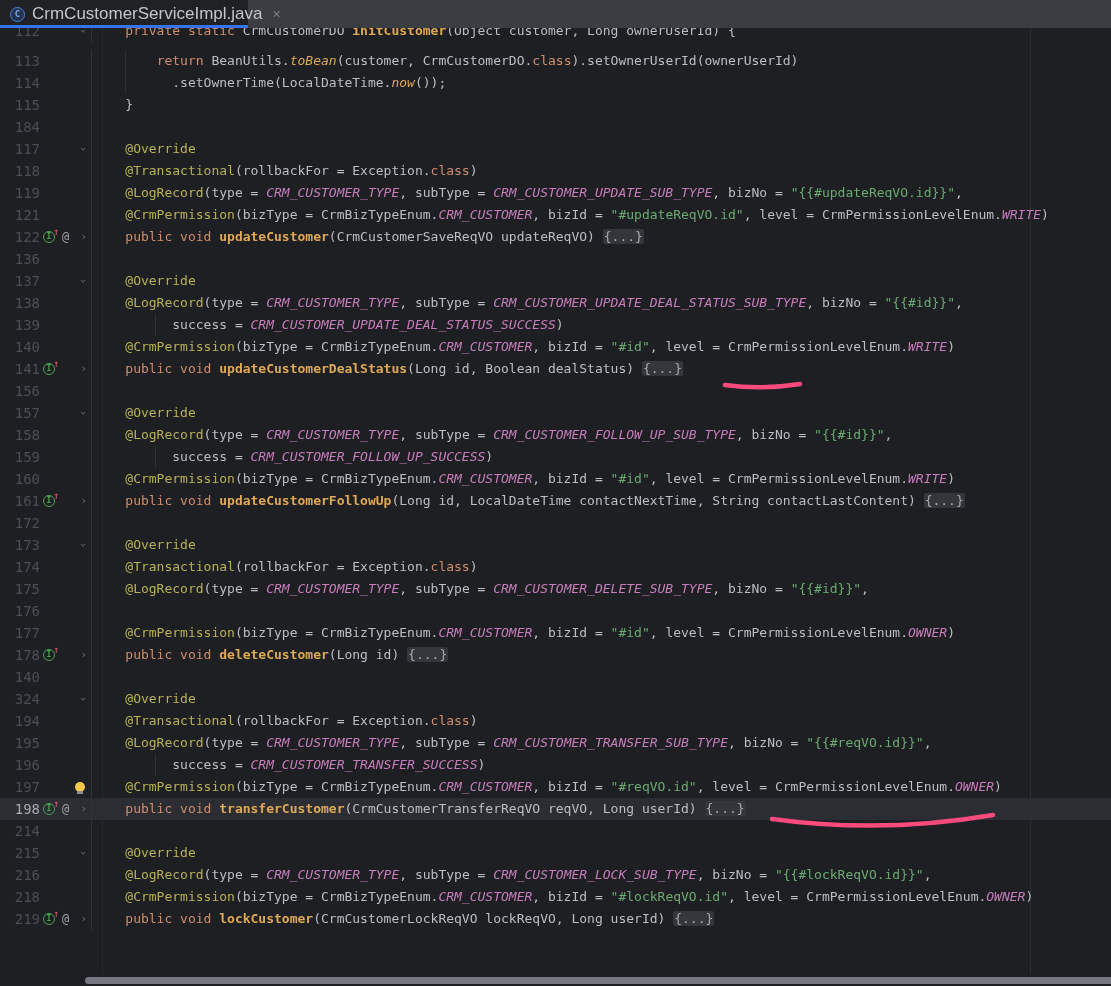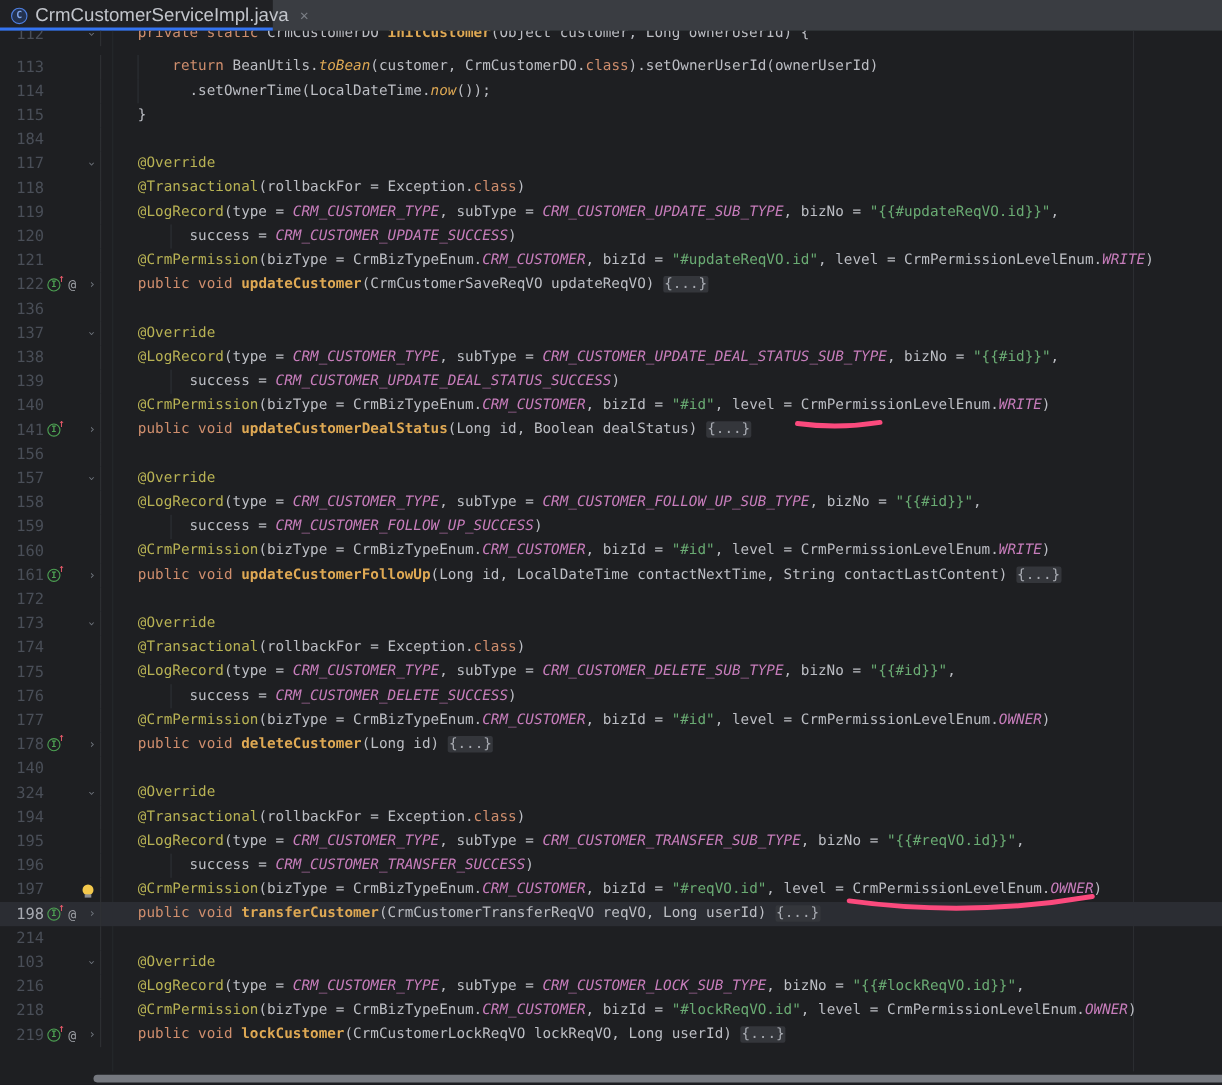--- a/index.html
+++ b/index.html
@@ -73,51 +73,50 @@
   <div class="margin-line"></div>
   <div id="rows">
       <div class="row first"><span class="ln">112</span><span class="gut"><span class="gi fold open">›</span></span><span class="code"><span class="t-k">    private static </span><span class="t-p">CrmCustomerDO </span><span class="t-m">initCustomer</span><span class="t-p">(Object customer, Long ownerUserId) {</span></span></div>
       <div class="row"><span class="ln">113</span><span class="gut"></span><span class="code"><i class="iguide" style="left: 33px;"></i><span class="t-p">        </span><span class="t-k">return</span><span class="t-p"> BeanUtils.</span><span class="t-i">toBean</span><span class="t-p">(customer, CrmCustomerDO.</span><span class="t-k">class</span><span class="t-p">).setOwnerUserId(ownerUserId)</span></span></div>
       <div class="row"><span class="ln">114</span><span class="gut"></span><span class="code"><i class="iguide" style="left: 33px;"></i><span class="t-p">          .setOwnerTime(LocalDateTime.</span><span class="t-i">now</span><span class="t-p">());</span></span></div>
       <div class="row"><span class="ln">115</span><span class="gut"></span><span class="code"><span class="t-p">    }</span></span></div>
       <div class="row"><span class="ln">184</span><span class="gut"></span><span class="code"></span></div>
       <div class="row"><span class="ln">117</span><span class="gut"><span class="gi fold open">›</span></span><span class="code"><span class="t-a">    @Override</span></span></div>
       <div class="row"><span class="ln">118</span><span class="gut"></span><span class="code"><span class="t-a">    @Transactional</span><span class="t-p">(rollbackFor = Exception.</span><span class="t-k">class</span><span class="t-p">)</span></span></div>
       <div class="row"><span class="ln">119</span><span class="gut"></span><span class="code"><span class="t-a">    @LogRecord</span><span class="t-p">(type = </span><span class="t-c">CRM_CUSTOMER_TYPE</span><span class="t-p">, subType = </span><span class="t-c">CRM_CUSTOMER_UPDATE_SUB_TYPE</span><span class="t-p">, bizNo = </span><span class="t-s">"{{#updateReqVO.id}}"</span><span class="t-p">,</span></span></div>
-      <div class="row"><span class="ln">120</span><span class="gut"></span><span class="code"><i class="iguide" style="left: 63px;"></i><span class="t-p">          success = </span><span class="t-c">CRM_CUSTOMER_UPDATE_SUCCESS</span><span class="t-p">)</span></span></div>
       <div class="row"><span class="ln">121</span><span class="gut"></span><span class="code"><span class="t-a">    @CrmPermission</span><span class="t-p">(bizType = CrmBizTypeEnum.</span><span class="t-c">CRM_CUSTOMER</span><span class="t-p">, bizId = </span><span class="t-s">"#updateReqVO.id"</span><span class="t-p">, level = CrmPermissionLevelEnum.</span><span class="t-c">WRITE</span><span class="t-p">)</span></span></div>
       <div class="row"><span class="ln">122</span><span class="gut"><span class="gi ovr-wrap"><span class="ovr">I</span><span class="ovr-arrow">↑</span></span><span class="gi gi-at">@</span><span class="gi fold">›</span></span><span class="code"><span class="t-k">    public void </span><span class="t-m">updateCustomer</span><span class="t-p">(CrmCustomerSaveReqVO updateReqVO) </span><span class="t-f">{...}</span></span></div>
       <div class="row"><span class="ln">136</span><span class="gut"></span><span class="code"></span></div>
       <div class="row"><span class="ln">137</span><span class="gut"><span class="gi fold open">›</span></span><span class="code"><span class="t-a">    @Override</span></span></div>
       <div class="row"><span class="ln">138</span><span class="gut"></span><span class="code"><span class="t-a">    @LogRecord</span><span class="t-p">(type = </span><span class="t-c">CRM_CUSTOMER_TYPE</span><span class="t-p">, subType = </span><span class="t-c">CRM_CUSTOMER_UPDATE_DEAL_STATUS_SUB_TYPE</span><span class="t-p">, bizNo = </span><span class="t-s">"{{#id}}"</span><span class="t-p">,</span></span></div>
       <div class="row"><span class="ln">139</span><span class="gut"></span><span class="code"><i class="iguide" style="left: 63px;"></i><span class="t-p">          success = </span><span class="t-c">CRM_CUSTOMER_UPDATE_DEAL_STATUS_SUCCESS</span><span class="t-p">)</span></span></div>
       <div class="row"><span class="ln">140</span><span class="gut"></span><span class="code"><span class="t-a">    @CrmPermission</span><span class="t-p">(bizType = CrmBizTypeEnum.</span><span class="t-c">CRM_CUSTOMER</span><span class="t-p">, bizId = </span><span class="t-s">"#id"</span><span class="t-p">, level = CrmPermissionLevelEnum.</span><span class="t-c">WRITE</span><span class="t-p">)</span></span></div>
       <div class="row"><span class="ln">141</span><span class="gut"><span class="gi ovr-wrap"><span class="ovr">I</span><span class="ovr-arrow">↑</span></span><span class="gi fold">›</span></span><span class="code"><span class="t-k">    public void </span><span class="t-m">updateCustomerDealStatus</span><span class="t-p">(Long id, Boolean dealStatus) </span><span class="t-f">{...}</span></span></div>
       <div class="row"><span class="ln">156</span><span class="gut"></span><span class="code"></span></div>
       <div class="row"><span class="ln">157</span><span class="gut"><span class="gi fold open">›</span></span><span class="code"><span class="t-a">    @Override</span></span></div>
       <div class="row"><span class="ln">158</span><span class="gut"></span><span class="code"><span class="t-a">    @LogRecord</span><span class="t-p">(type = </span><span class="t-c">CRM_CUSTOMER_TYPE</span><span class="t-p">, subType = </span><span class="t-c">CRM_CUSTOMER_FOLLOW_UP_SUB_TYPE</span><span class="t-p">, bizNo = </span><span class="t-s">"{{#id}}"</span><span class="t-p">,</span></span></div>
       <div class="row"><span class="ln">159</span><span class="gut"></span><span class="code"><i class="iguide" style="left: 63px;"></i><span class="t-p">          success = </span><span class="t-c">CRM_CUSTOMER_FOLLOW_UP_SUCCESS</span><span class="t-p">)</span></span></div>
       <div class="row"><span class="ln">160</span><span class="gut"></span><span class="code"><span class="t-a">    @CrmPermission</span><span class="t-p">(bizType = CrmBizTypeEnum.</span><span class="t-c">CRM_CUSTOMER</span><span class="t-p">, bizId = </span><span class="t-s">"#id"</span><span class="t-p">, level = CrmPermissionLevelEnum.</span><span class="t-c">WRITE</span><span class="t-p">)</span></span></div>
       <div class="row"><span class="ln">161</span><span class="gut"><span class="gi ovr-wrap"><span class="ovr">I</span><span class="ovr-arrow">↑</span></span><span class="gi fold">›</span></span><span class="code"><span class="t-k">    public void </span><span class="t-m">updateCustomerFollowUp</span><span class="t-p">(Long id, LocalDateTime contactNextTime, String contactLastContent) </span><span class="t-f">{...}</span></span></div>
       <div class="row"><span class="ln">172</span><span class="gut"></span><span class="code"></span></div>
       <div class="row"><span class="ln">173</span><span class="gut"><span class="gi fold open">›</span></span><span class="code"><span class="t-a">    @Override</span></span></div>
       <div class="row"><span class="ln">174</span><span class="gut"></span><span class="code"><span class="t-a">    @Transactional</span><span class="t-p">(rollbackFor = Exception.</span><span class="t-k">class</span><span class="t-p">)</span></span></div>
       <div class="row"><span class="ln">175</span><span class="gut"></span><span class="code"><span class="t-a">    @LogRecord</span><span class="t-p">(type = </span><span class="t-c">CRM_CUSTOMER_TYPE</span><span class="t-p">, subType = </span><span class="t-c">CRM_CUSTOMER_DELETE_SUB_TYPE</span><span class="t-p">, bizNo = </span><span class="t-s">"{{#id}}"</span><span class="t-p">,</span></span></div>
-      <div class="row"><span class="ln">176</span><span class="gut"></span><span class="code"><i class="iguide" style="left: 63px;"></i><span class="t-p">          success = </span><span class="t-c">CRM_CUSTOMER_DELETE_SUCCESS</span><span class="t-p">)</span></span></div>
+      <div class="row"><span class="ln">176</span><span class="gut"></span></div>
       <div class="row"><span class="ln">177</span><span class="gut"></span><span class="code"><span class="t-a">    @CrmPermission</span><span class="t-p">(bizType = CrmBizTypeEnum.</span><span class="t-c">CRM_CUSTOMER</span><span class="t-p">, bizId = </span><span class="t-s">"#id"</span><span class="t-p">, level = CrmPermissionLevelEnum.</span><span class="t-c">OWNER</span><span class="t-p">)</span></span></div>
       <div class="row"><span class="ln">178</span><span class="gut"><span class="gi ovr-wrap"><span class="ovr">I</span><span class="ovr-arrow">↑</span></span><span class="gi fold">›</span></span><span class="code"><span class="t-k">    public void </span><span class="t-m">deleteCustomer</span><span class="t-p">(Long id) </span><span class="t-f">{...}</span></span></div>
       <div class="row"><span class="ln">140</span><span class="gut"></span><span class="code"></span></div>
       <div class="row"><span class="ln">324</span><span class="gut"><span class="gi fold open">›</span></span><span class="code"><span class="t-a">    @Override</span></span></div>
       <div class="row"><span class="ln">194</span><span class="gut"></span><span class="code"><span class="t-a">    @Transactional</span><span class="t-p">(rollbackFor = Exception.</span><span class="t-k">class</span><span class="t-p">)</span></span></div>
       <div class="row"><span class="ln">195</span><span class="gut"></span><span class="code"><span class="t-a">    @LogRecord</span><span class="t-p">(type = </span><span class="t-c">CRM_CUSTOMER_TYPE</span><span class="t-p">, subType = </span><span class="t-c">CRM_CUSTOMER_TRANSFER_SUB_TYPE</span><span class="t-p">, bizNo = </span><span class="t-s">"{{#reqVO.id}}"</span><span class="t-p">,</span></span></div>
       <div class="row"><span class="ln">196</span><span class="gut"></span><span class="code"><i class="iguide" style="left: 63px;"></i><span class="t-p">          success = </span><span class="t-c">CRM_CUSTOMER_TRANSFER_SUCCESS</span><span class="t-p">)</span></span></div>
       <div class="row"><span class="ln">197</span><span class="gut"><span class="bulb"></span></span><span class="code"><span class="t-a">    @CrmPermission</span><span class="t-p">(bizType = CrmBizTypeEnum.</span><span class="t-c">CRM_CUSTOMER</span><span class="t-p">, bizId = </span><span class="t-s">"#reqVO.id"</span><span class="t-p">, level = CrmPermissionLevelEnum.</span><span class="t-c">OWNER</span><span class="t-p">)</span></span></div>
       <div class="row hl"><span class="ln">198</span><span class="gut"><span class="gi ovr-wrap"><span class="ovr">I</span><span class="ovr-arrow">↑</span></span><span class="gi gi-at">@</span><span class="gi fold">›</span></span><span class="code"><span class="t-k">    public void </span><span class="t-m">transferCustomer</span><span class="t-p">(CrmCustomerTransferReqVO reqVO, Long userId) </span><span class="t-f">{...}</span></span></div>
       <div class="row"><span class="ln">214</span><span class="gut"></span><span class="code"></span></div>
-      <div class="row"><span class="ln">103</span><span class="gut"><span class="gi fold open">›</span></span><span class="code"><span class="t-a">    @Override</span></span></div>
+      <div class="row"><span class="ln">215</span><span class="gut"><span class="gi fold open">›</span></span><span class="code"><span class="t-a">    @Override</span></span></div>
       <div class="row"><span class="ln">216</span><span class="gut"></span><span class="code"><span class="t-a">    @LogRecord</span><span class="t-p">(type = </span><span class="t-c">CRM_CUSTOMER_TYPE</span><span class="t-p">, subType = </span><span class="t-c">CRM_CUSTOMER_LOCK_SUB_TYPE</span><span class="t-p">, bizNo = </span><span class="t-s">"{{#lockReqVO.id}}"</span><span class="t-p">,</span></span></div>
       <div class="row"><span class="ln">218</span><span class="gut"></span><span class="code"><span class="t-a">    @CrmPermission</span><span class="t-p">(bizType = CrmBizTypeEnum.</span><span class="t-c">CRM_CUSTOMER</span><span class="t-p">, bizId = </span><span class="t-s">"#lockReqVO.id"</span><span class="t-p">, level = CrmPermissionLevelEnum.</span><span class="t-c">OWNER</span><span class="t-p">)</span></span></div>
       <div class="row"><span class="ln">219</span><span class="gut"><span class="gi ovr-wrap"><span class="ovr">I</span><span class="ovr-arrow">↑</span></span><span class="gi gi-at">@</span><span class="gi fold">›</span></span><span class="code"><span class="t-k">    public void </span><span class="t-m">lockCustomer</span><span class="t-p">(CrmCustomerLockReqVO lockReqVO, Long userId) </span><span class="t-f">{...}</span></span></div>
     </div>
 </div>
 
 <svg id="marks" viewBox="0 0 1111 986">
     <path d="M 725 385 Q 762 390 800 384" stroke="#FB4A7D" stroke-width="4.5" stroke-linecap="round" fill="none"></path>
     <path d="M 772 819 Q 882 834 993 815" stroke="#FB4A7D" stroke-width="4.5" stroke-linecap="round" fill="none"></path>
   </svg>

